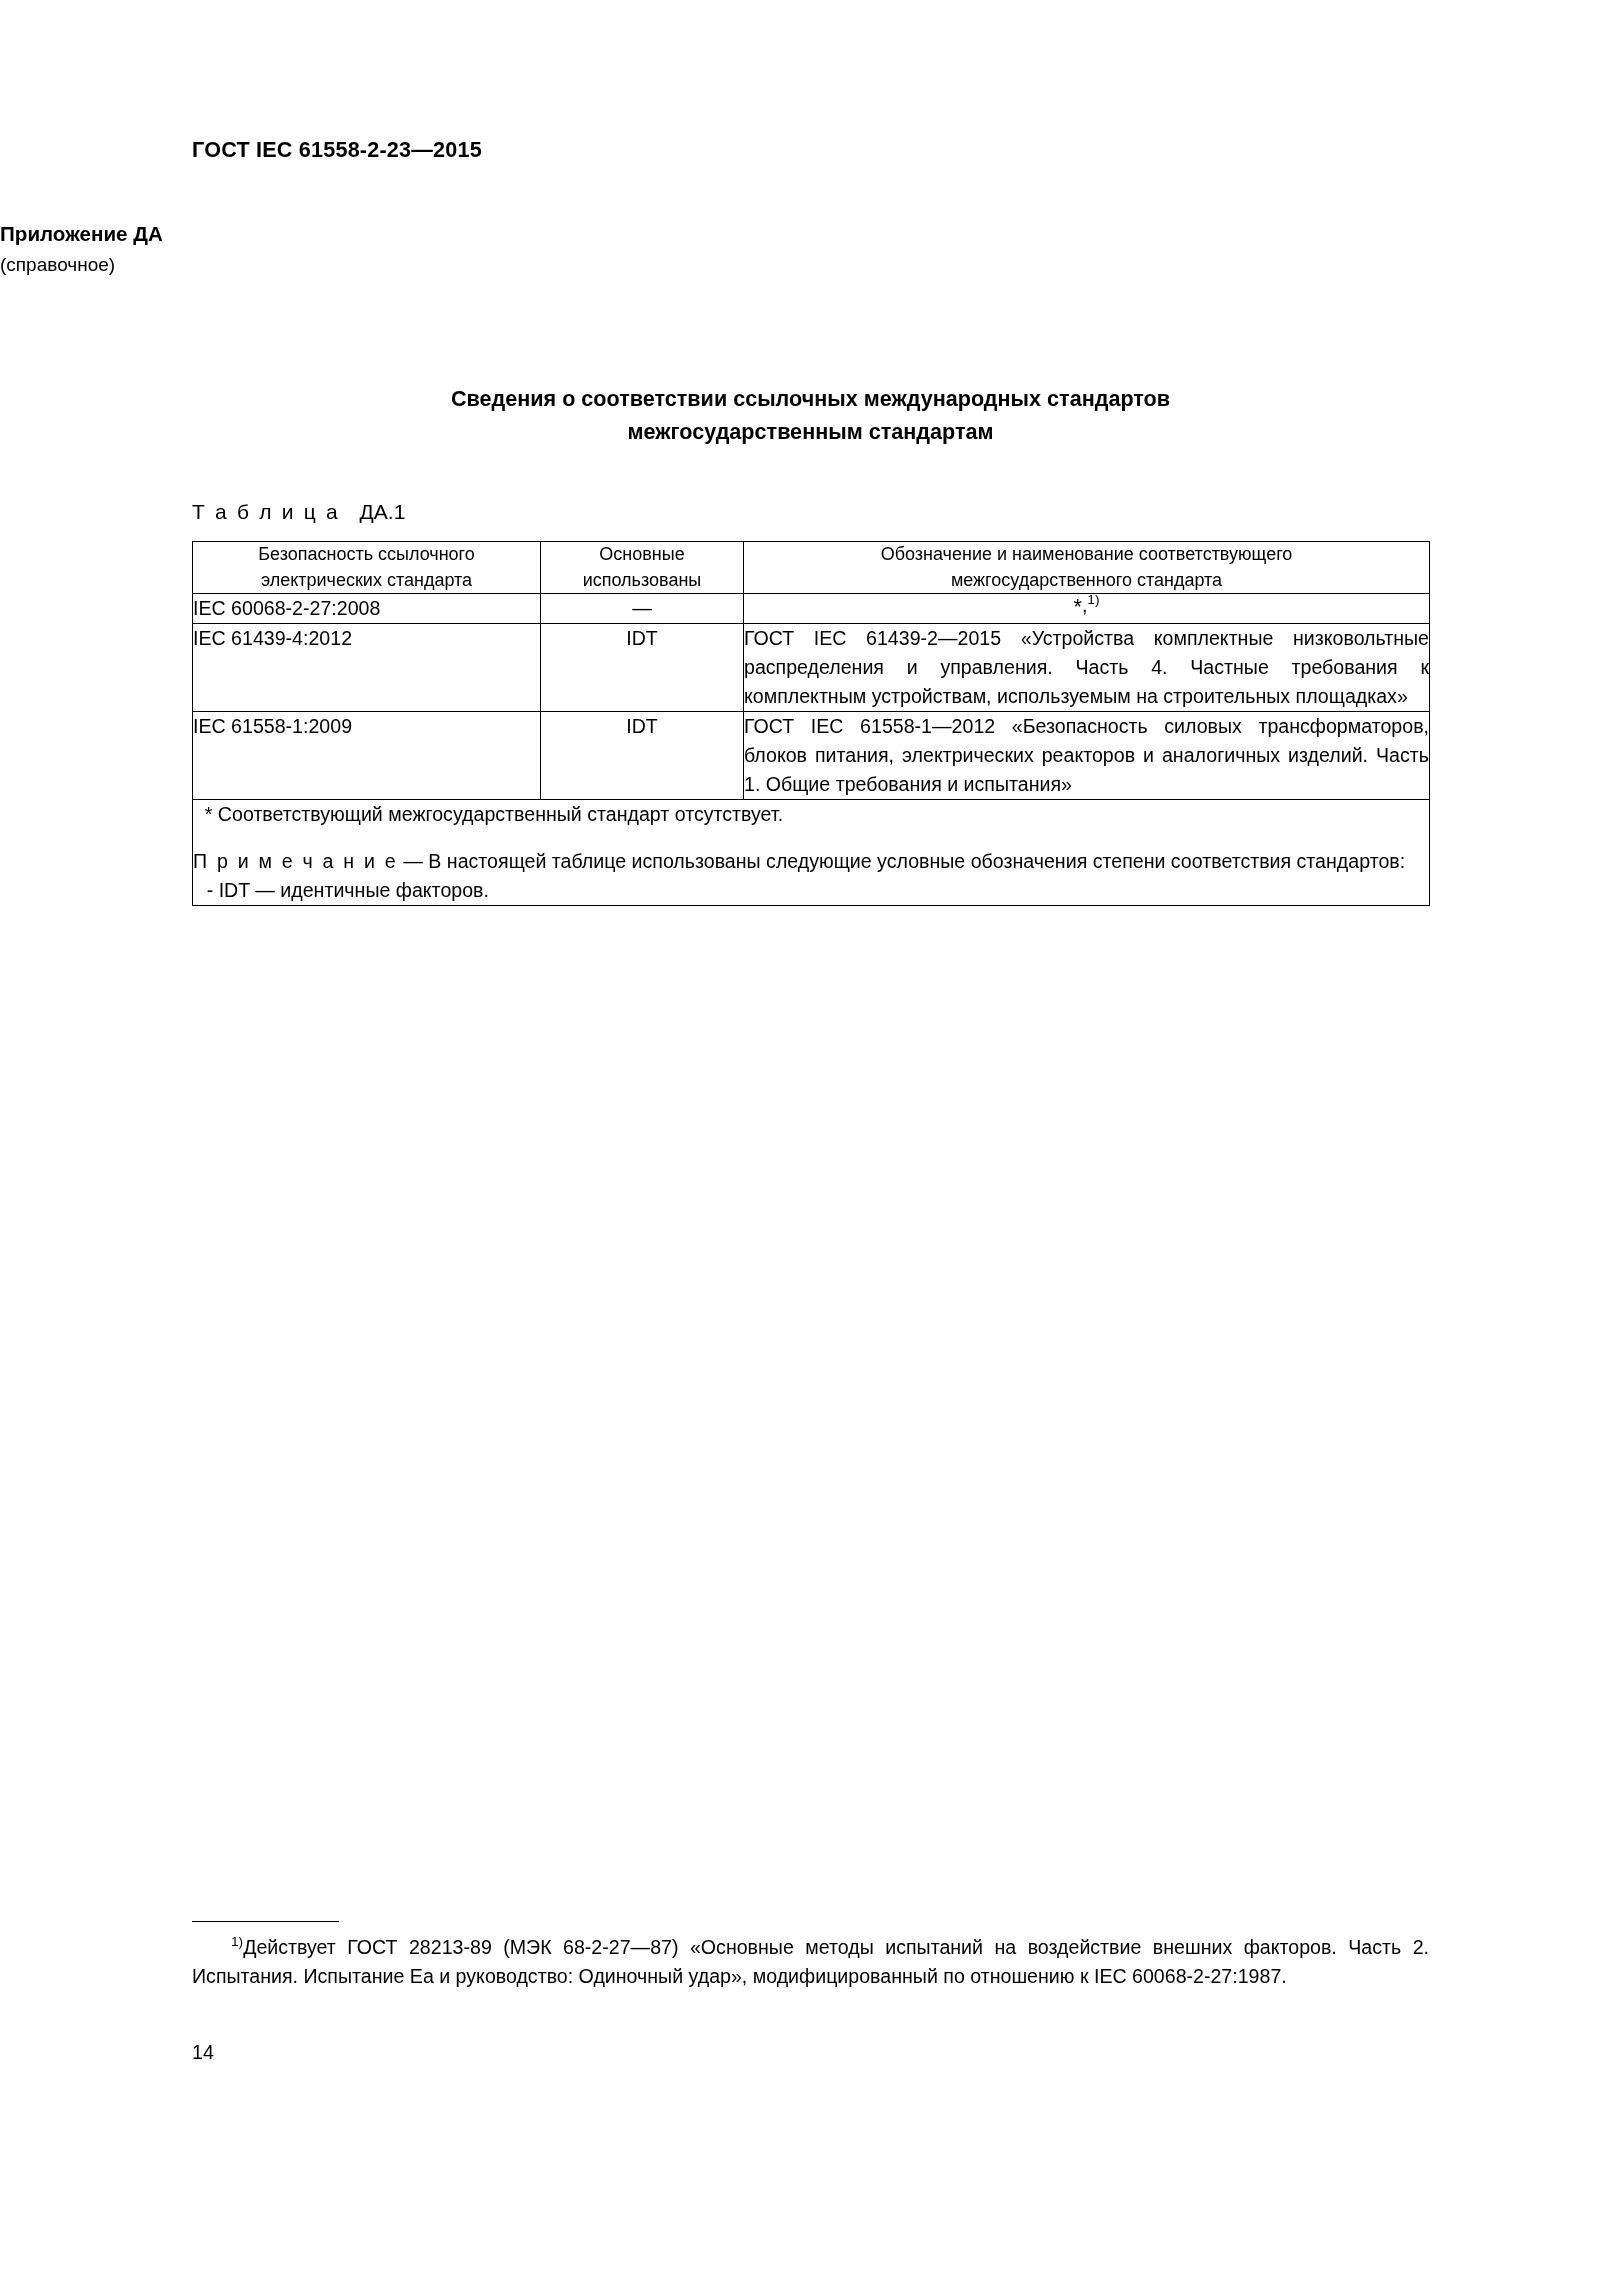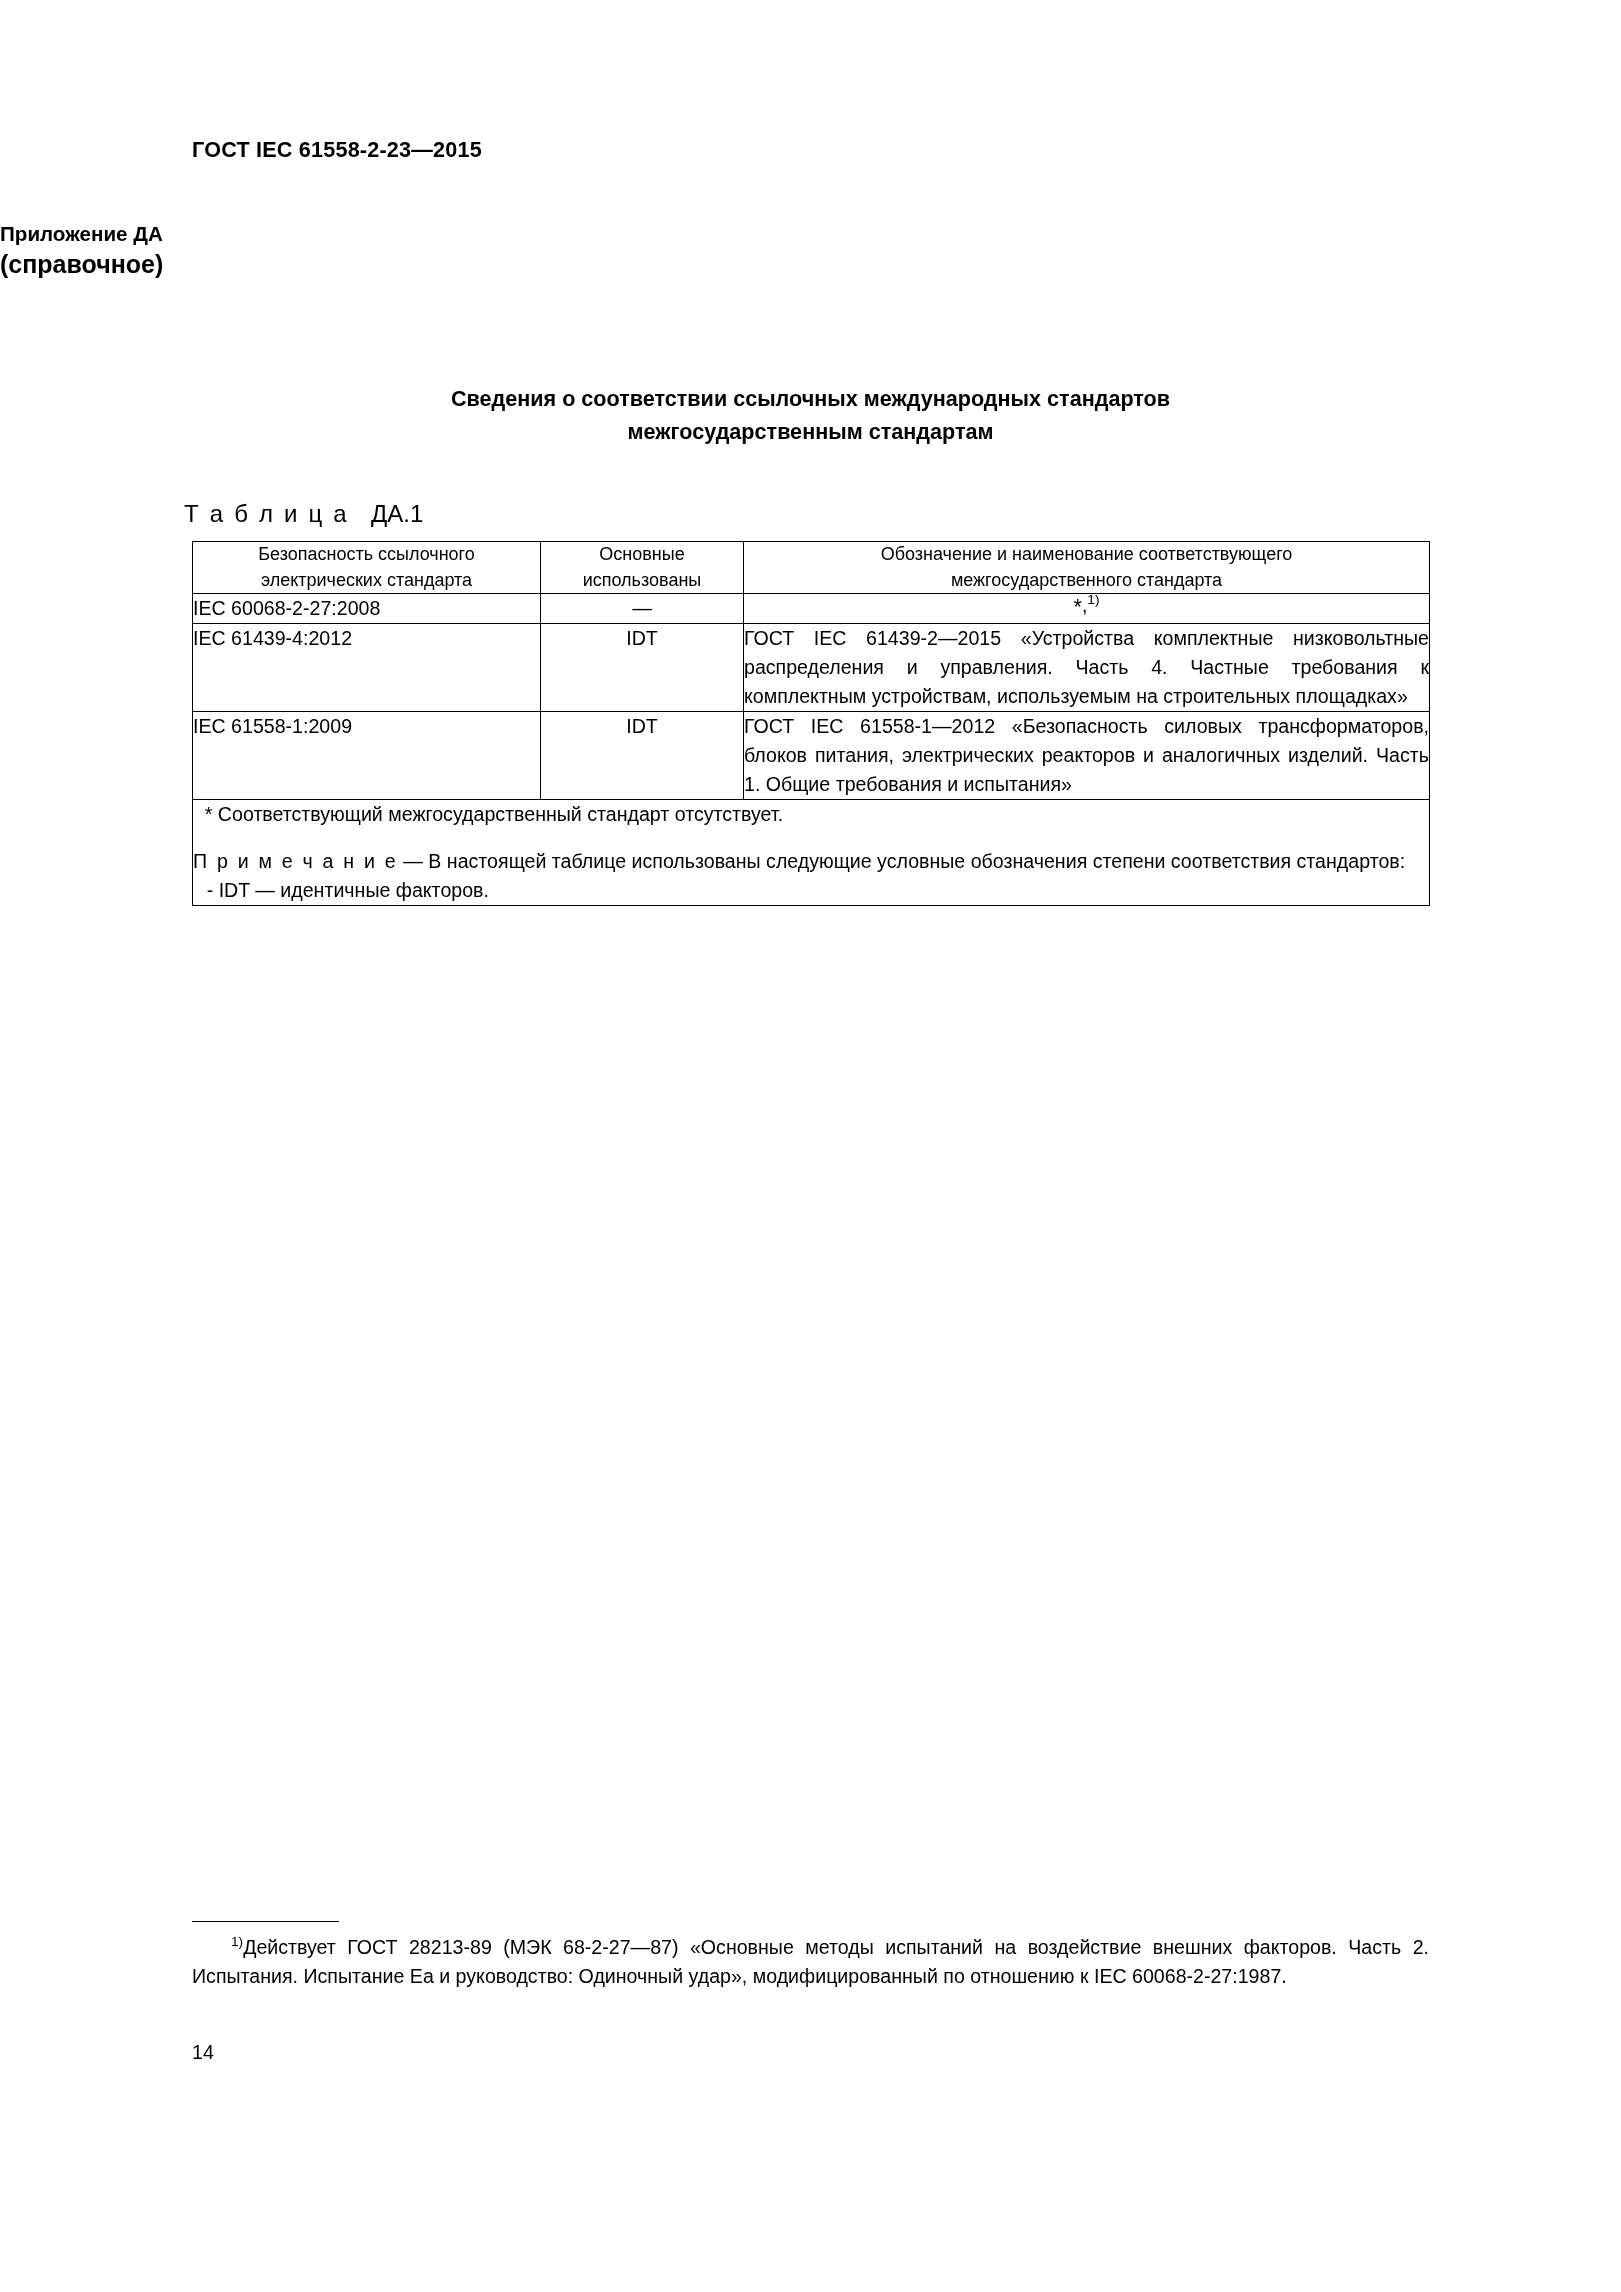--- a/index.html
+++ b/index.html
@@ -40,41 +40,41 @@
     left: 0;
     top: 218px;
     width: 1621px;
   }
   .annex-title {
     font-size: 20.6px;
     font-weight: bold;
     line-height: 31px;
   }
   .annex-sub {
-    font-size: 25px;
-    font-weight: bold;
+    font-size: 19px;
+    font-weight: normal;
     line-height: 31px;
   }
 
   .section-title {
     position: absolute;
     left: 0;
     top: 382px;
     width: 1621px;
     text-align: center;
     font-size: 21.6px;
     font-weight: bold;
     line-height: 33px;
   }
 
   .table-caption {
     position: absolute;
-    left: 184px;
+    left: 192px;
     top: 500px;
-    font-size: 24px;
+    font-size: 21px;
     letter-spacing: 2.2px;
   }
   .table-caption .tight {
     letter-spacing: 0px;
   }
 
   
   .tbl {
     position: absolute;
     left: 192px;

